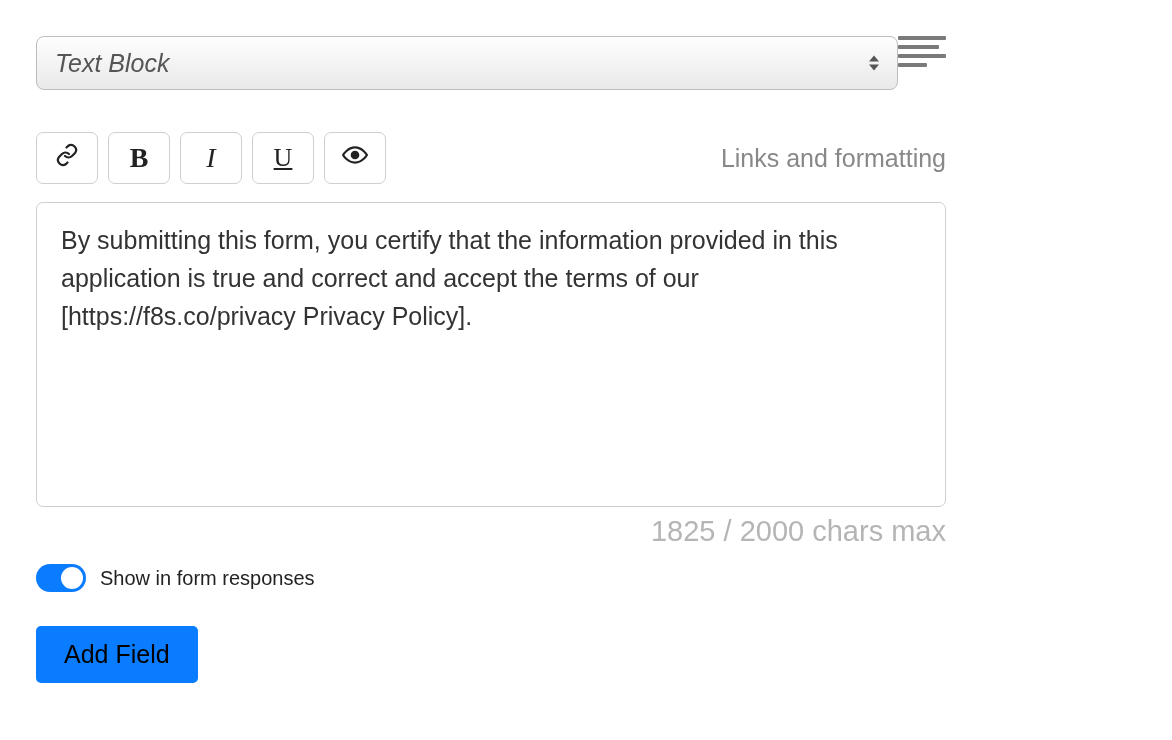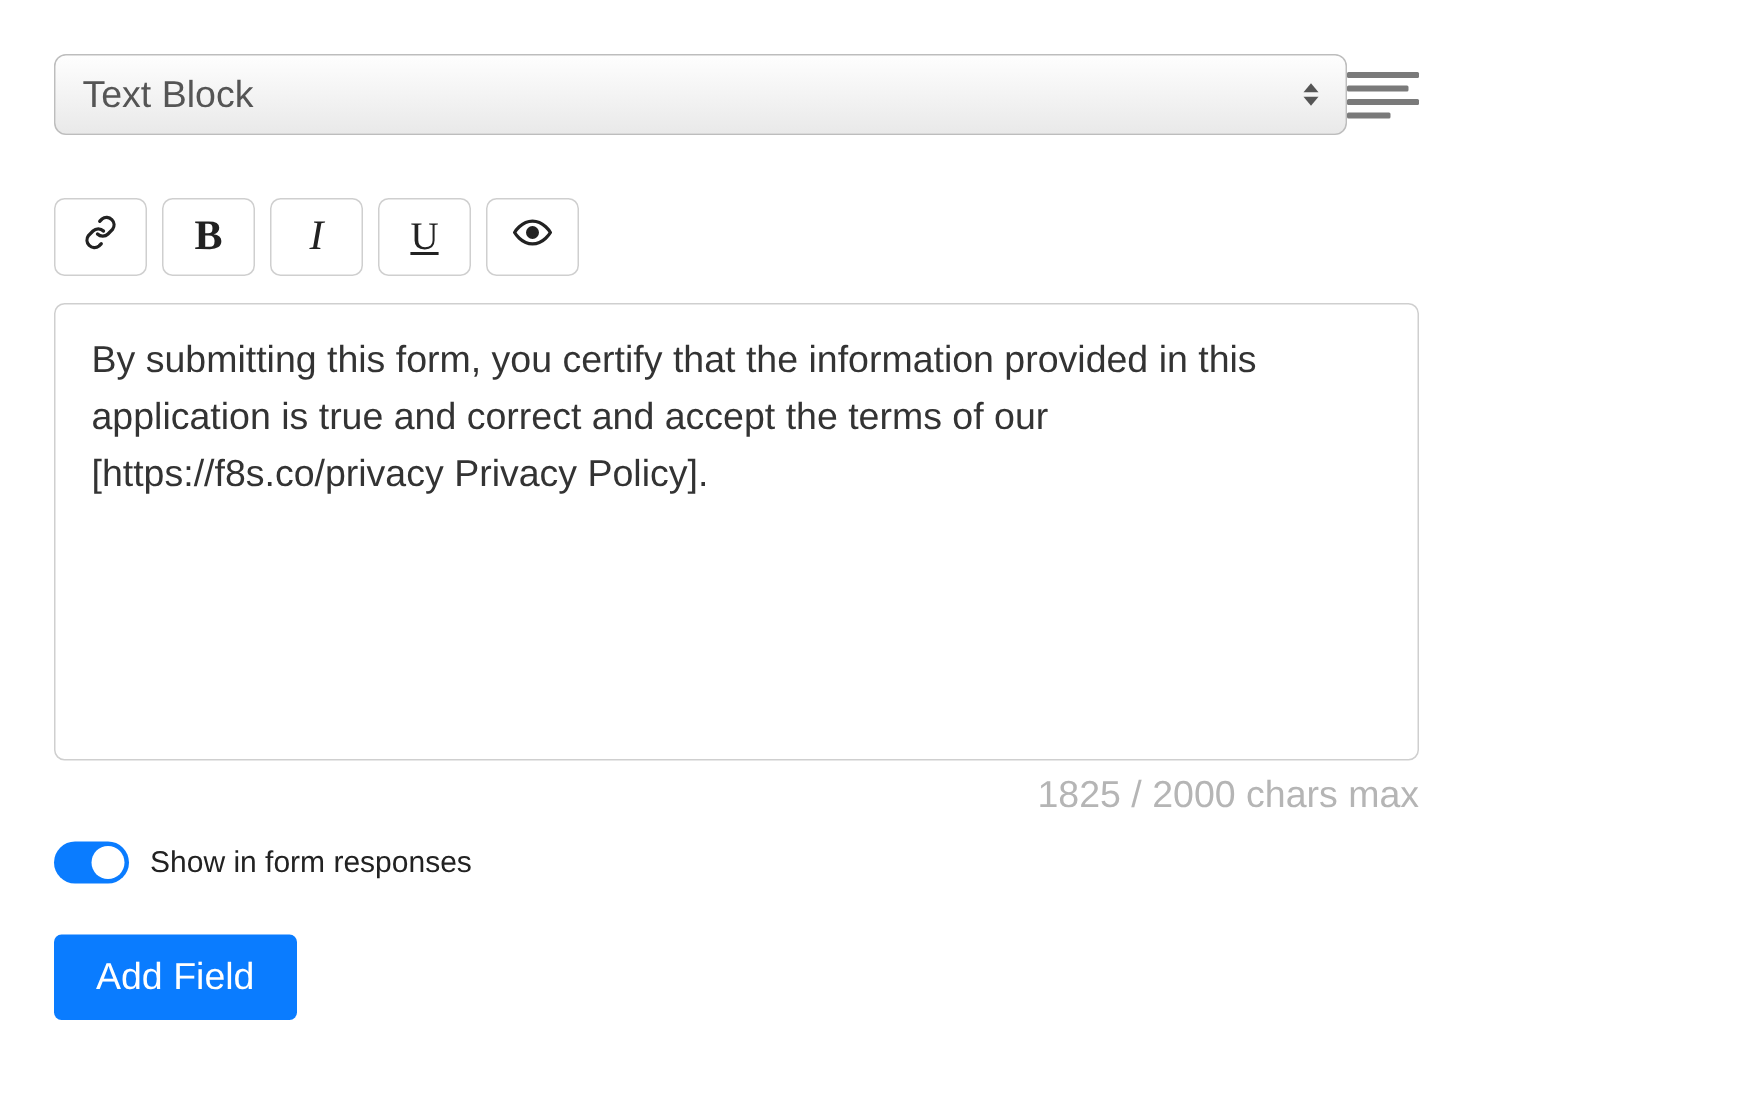--- a/index.html
+++ b/index.html
@@ -34,21 +34,22 @@
   .help-icon {
     display: inline-flex;
     width: 22px;
     height: 22px;
     margin-left: 6px;
     align-items: center;
     justify-content: center;
   }
   .select-row {
     display: flex;
-    align-items: center;
+    align-items: flex-start;
+    font-style: italic;
   }
   .select {
     position: relative;
     flex: 1;
     height: 54px;
     border: 1px solid #bdbdbd;
     border-radius: 8px;
     background: linear-gradient(#fefefe, #e9e9e9);
     display: flex;
     align-items: center;
@@ -134,21 +135,21 @@
     padding: 18px 24px;
     font-size: 25px;
     line-height: 1.52;
     color: #333;
     resize: none;
     font-family: inherit;
   }
 
   .char-count {
     text-align: right;
-    font-size: 25px;
+    font-size: 29px;
     color: #b5b5b5;
     margin-top: 4px;
   }
 
   .toggle-row {
     display: flex;
     align-items: center;
     gap: 14px;
     margin-top: 16px;
   }
@@ -171,21 +172,21 @@
   }
   .toggle-label {
     font-size: 20px;
     color: #222;
   }
 
   .add-btn {
     margin-top: 34px;
     background: #0a7cff;
     border: none;
-    color: #ffffff;
+    color: #000000;
     font-size: 25px;
     padding: 14px 28px;
     border-radius: 5px;
     cursor: pointer;
   }
 </style>
 </head>
 <body>
 
 <div class="row">
@@ -228,20 +229,21 @@
         </div>
         <div class="tbtn">
           <span>
             <svg width="26" height="26" viewBox="0 0 24 24" fill="none" stroke="#222" stroke-width="2" stroke-linecap="round">
               <path d="M1 12s4-7 11-7 11 7 11 7-4 7-11 7-11-7-11-7z"></path>
               <circle cx="12" cy="12" r="3" fill="#222"></circle>
             </svg>
           </span>
         </div>
       </div>
+      <div class="links-help">Links and formatting</div>
     </div>
 
     <textarea class="textarea" style="">By submitting this form, you certify that the information provided in this application is true and correct and accept the terms of our [https://f8s.co/privacy Privacy Policy].</textarea>
 
     <div class="char-count">1825 / 2000 chars max</div>
 
     <div class="toggle-row">
       <div class="toggle">
         <div class="toggle-knob"></div>
       </div>

